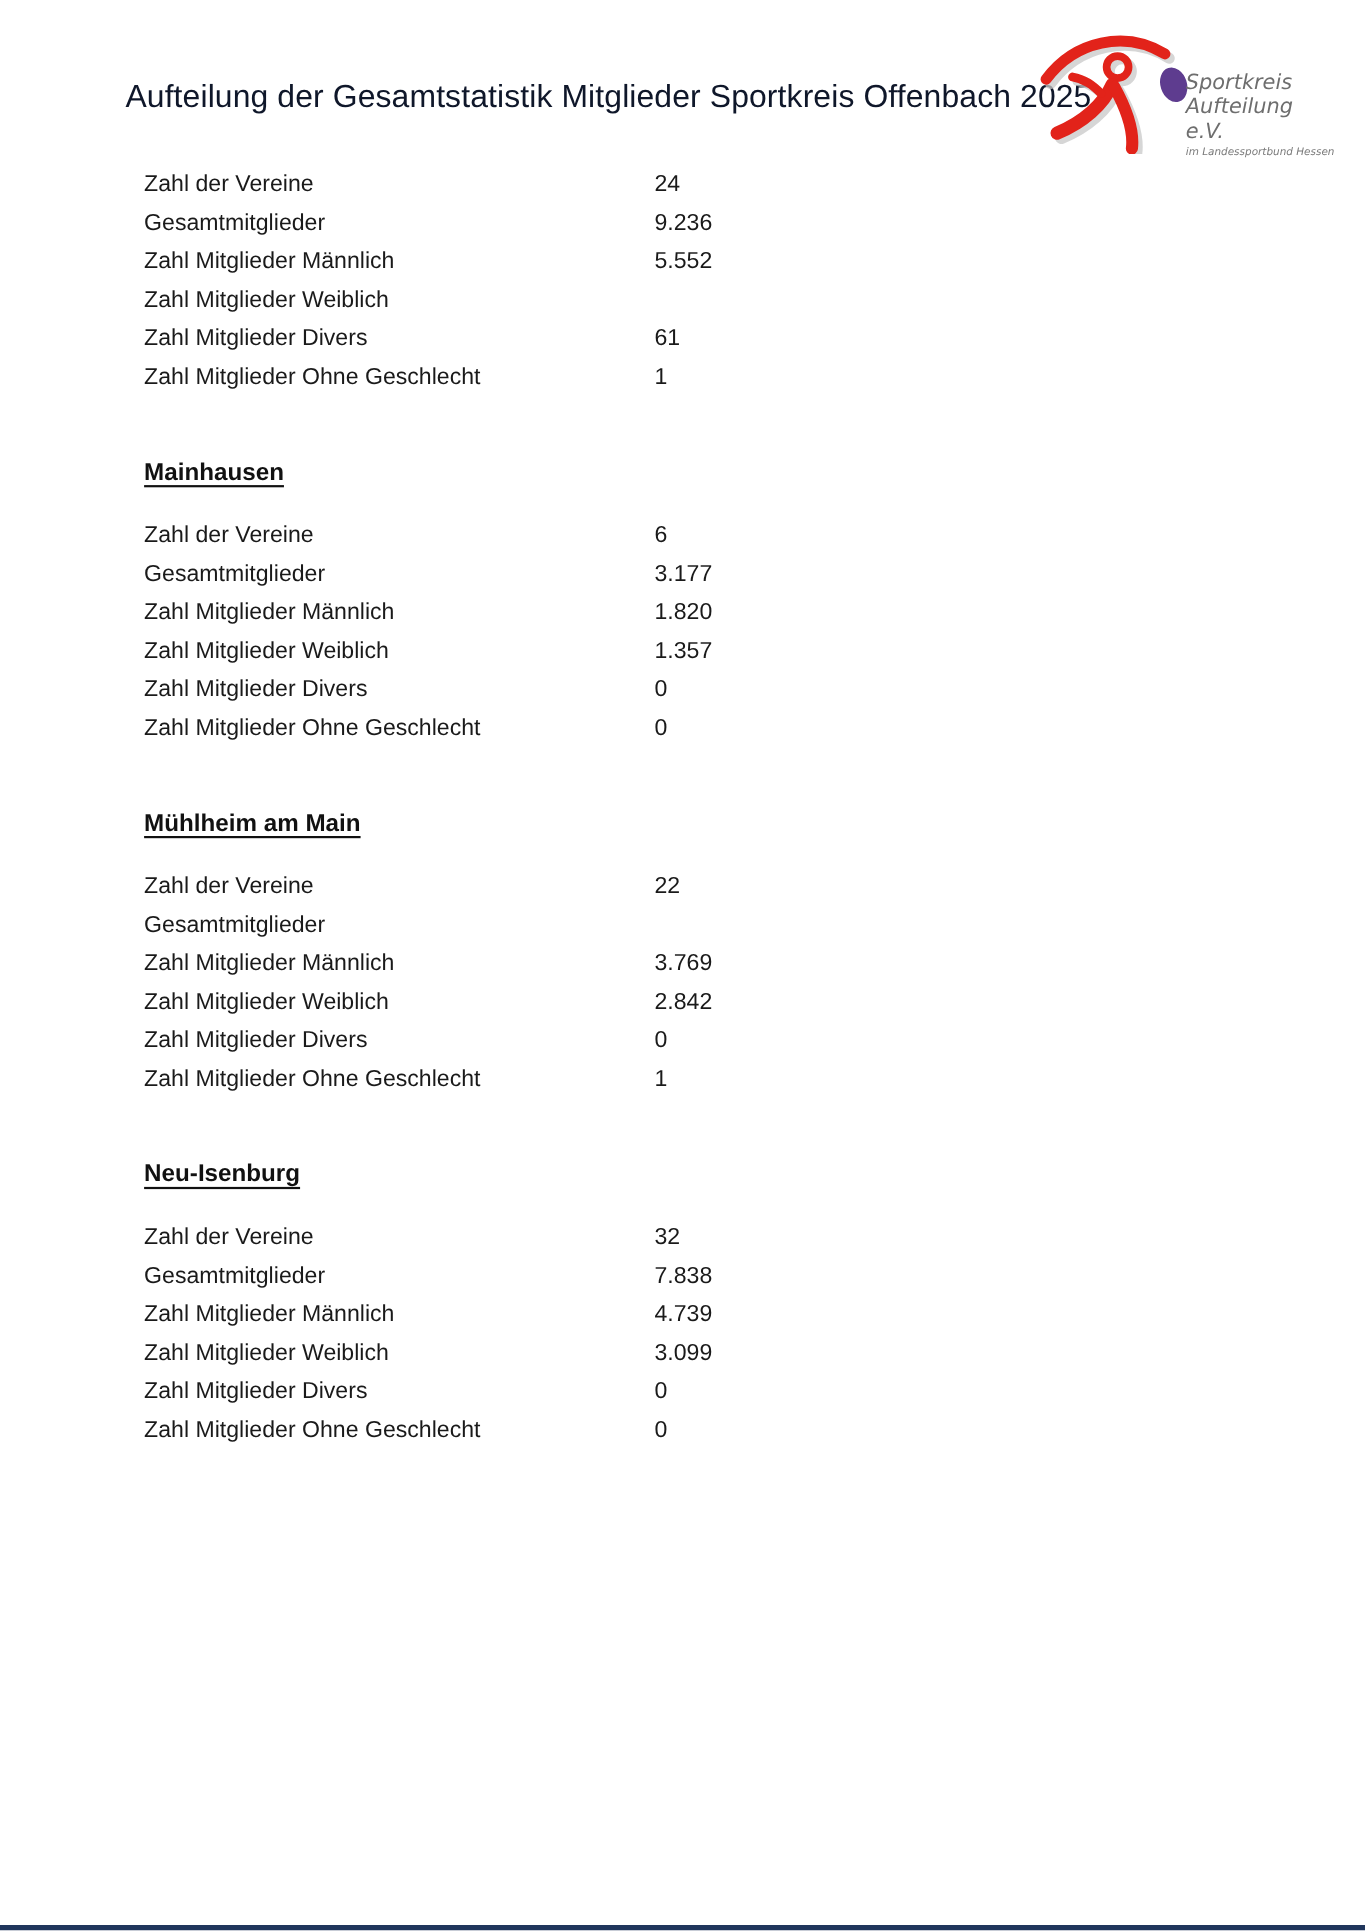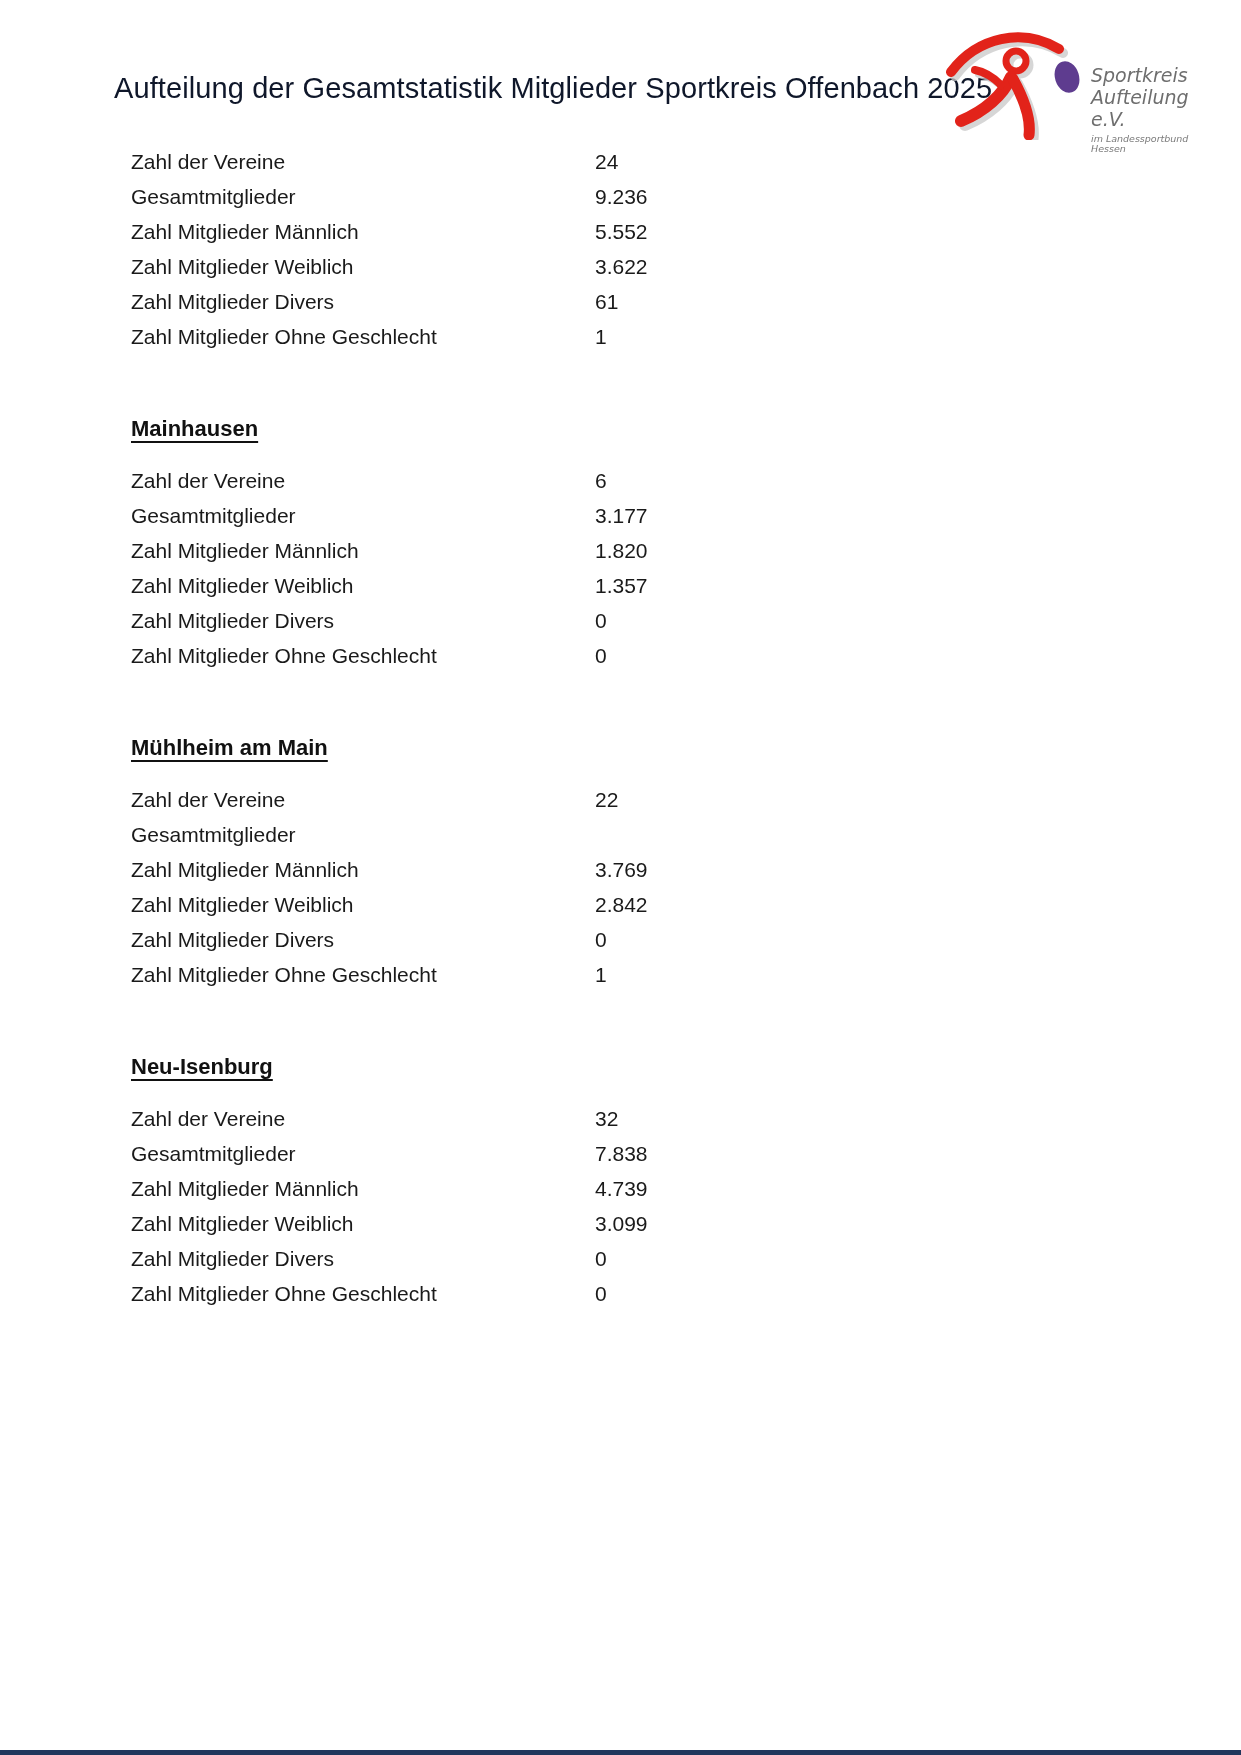--- a/index.html
+++ b/index.html
@@ -31,21 +31,21 @@
     width: 270px;
     height: 115px;
   }
   .logo-figure {
     position: absolute;
     left: 0;
     top: 0;
   }
   .logo-text {
     position: absolute;
-    left: 146px;
+    left: 133px;
     top: 40px;
     font-family: "DejaVu Sans", sans-serif;
     font-style: italic;
     color: #6e6e6e;
     line-height: 1.15;
   }
   .logo-text .org1,
   .logo-text .org2 {
     font-size: 19px;
   }
@@ -69,21 +69,21 @@
     text-decoration: underline;
     text-underline-offset: 5px;
     text-decoration-thickness: 2px;
     margin: 0 0 27px 0;
     color: #111111;
   }
   .rows { }
   .stat-row {
     display: flex;
     height: 35px;
-    align-items: flex-start;
+    align-items: center;
     font-size: 21px;
   }
   .row-label {
     width: 464px;
     flex: 0 0 464px;
   }
   .row-value {
     flex: 1;
   }
   .bottom-edge {
@@ -143,21 +143,20 @@
     <div class="row-value">9.236</div>
   </div>
 
   <div class="stat-row">
     <div class="row-label">Zahl Mitglieder Männlich</div>
     <div class="row-value">5.552</div>
   </div>
 
   <div class="stat-row">
     <div class="row-label">Zahl Mitglieder Weiblich</div>
-    <div class="row-value">3.622</div>
   </div>
 
   <div class="stat-row">
     <div class="row-label">Zahl Mitglieder Divers</div>
     <div class="row-value">61</div>
   </div>
 
   <div class="stat-row">
     <div class="row-label">Zahl Mitglieder Ohne Geschlecht</div>
     <div class="row-value">1</div>

